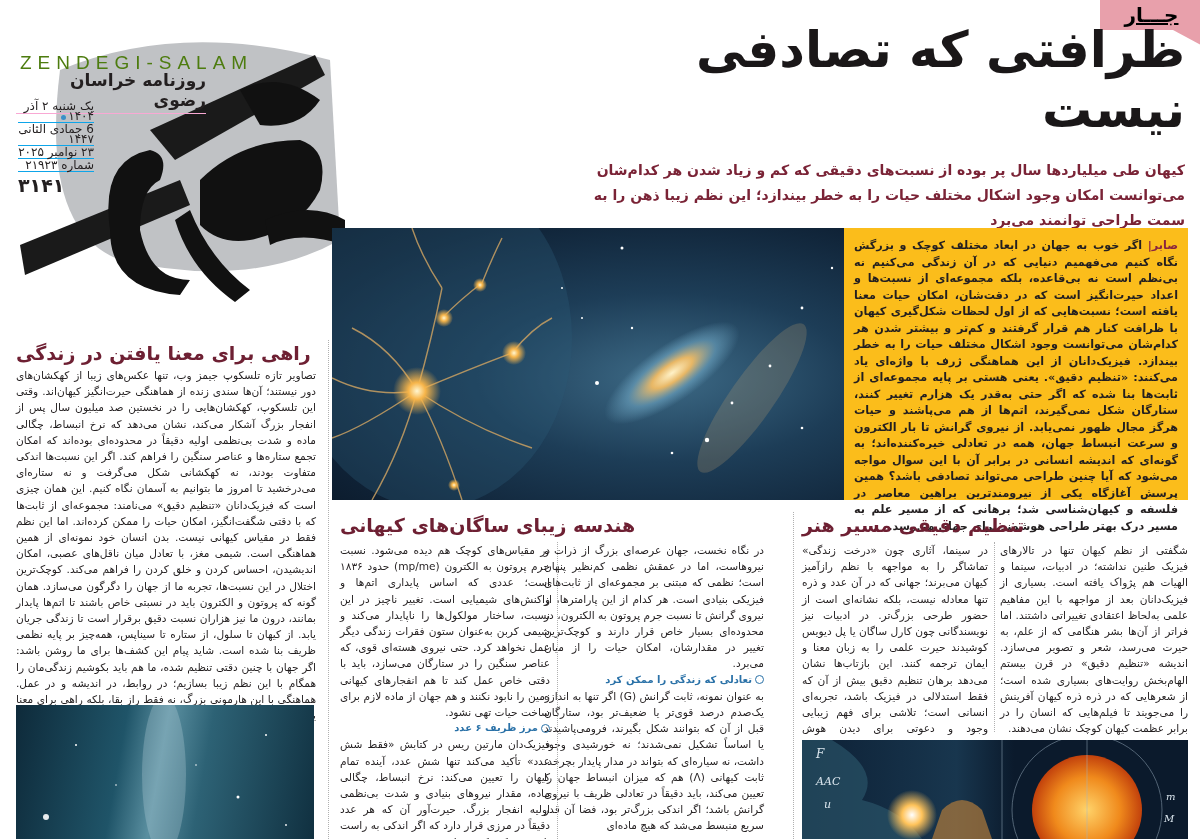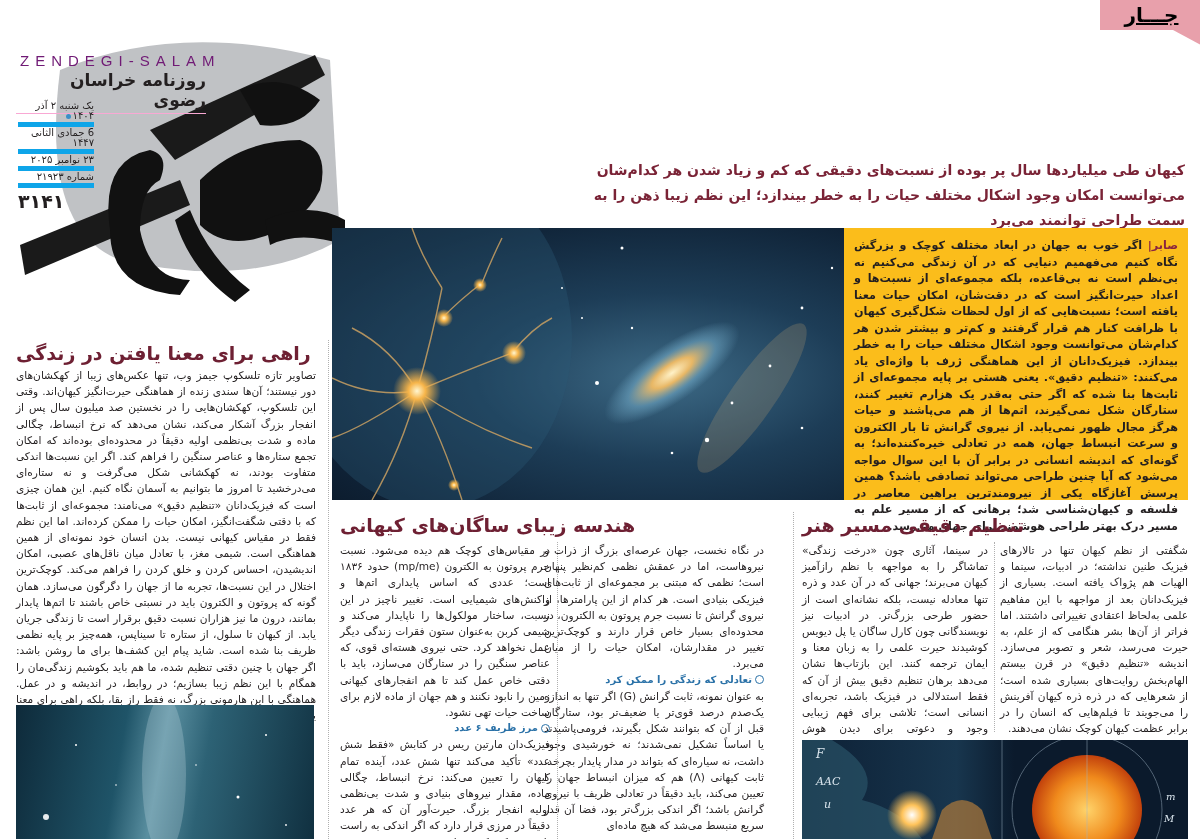--- a/index.html
+++ b/index.html
@@ -8,30 +8,30 @@
     background: #ffffff; color: #231f20;
     font-family: "DejaVu Sans", sans-serif;
   }
   .rtl { direction: rtl; text-align: justify; }
   .abs { position: absolute; }
 
   
   .logo-art { left: 0; top: 30px; width: 345px; height: 300px; }
   .masthead-latin {
     left: 20px; top: 52px; font-family: "Liberation Sans", sans-serif;
-    font-size: 15px; letter-spacing: 6px; color: #701a75;
+    font-size: 19px; letter-spacing: 6px; color: #4d7c0f;
   }
   .masthead-persian {
     left: 16px; top: 70px; width: 190px; font-family: "DejaVu Sans", sans-serif;
     font-size: 17px; font-weight: bold; direction: rtl; text-align: right;
     border-bottom: 1px solid #f9a8d4; padding-bottom: 3px;
   }
   .issue-info { left: 18px; top: 100px; width: 76px; direction: rtl; text-align: right; }
   .issue-info .line {
-    font-size: 10px; line-height: 10px; border-bottom: 5px solid #0ea5e9; padding: 1px 0;
+    font-size: 12px; line-height: 10px; border-bottom: 1px solid #0ea5e9; padding: 1px 0;
   }
   .issue-info .dot { display: inline-block; width: 5px; height: 5px; border-radius: 50%; background: #3a8fc8; margin: 0 2px; }
   .issue-number { font-size: 19px; font-weight: bold; line-height: 26px; text-align: left; }
 
   
   .section-tag {
     left: 1100px; top: 0; width: 103px; height: 30px; background: #e8a0ab;
     color: #000000; font-weight: bold; font-size: 20px; text-align: center; line-height: 30px; text-decoration: underline;
   }
   .section-tag:after {
@@ -106,20 +106,21 @@
   </div>
   <div class="line">6 جمادی الثانی ۱۴۴۷</div>
   <div class="line">۲۳ نوامبر ۲۰۲۵</div>
   <div class="line">شماره ۲۱۹۲۳</div>
   <div class="issue-number">۳۱۴۱</div>
 </div>
 
 <div class="abs section-tag">جـــار</div>
 
 <div class="abs headline">
+  <div>ظرافتی که تصادفی نیست</div>
 </div>
 
 <div class="abs subhead">کیهان طی میلیاردها سال پر بوده از نسبت‌های دقیقی که کم و زیاد شدن هر کدام‌شان می‌توانست امکان وجود اشکال مختلف حیات را به خطر بیندازد؛ این نظم زیبا ذهن را به سمت طراحی توانمند می‌برد</div>
 
 <div class="abs hero">
   <svg width="512" height="272" viewBox="0 0 512 272">
     <defs>
       <radialGradient id="glow" cx="50%" cy="50%" r="50%">
         <stop offset="0%" stop-color="#fff6d0"></stop>
         <stop offset="35%" stop-color="#f7b54a"></stop>

